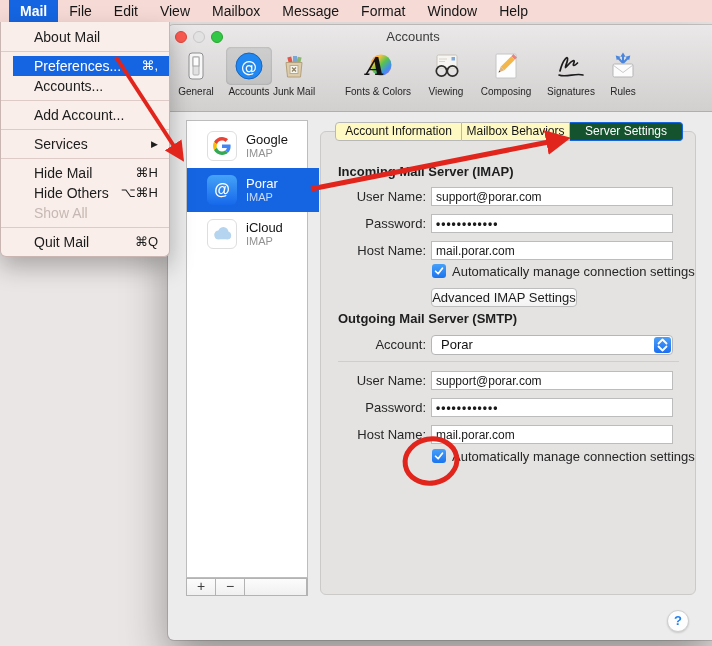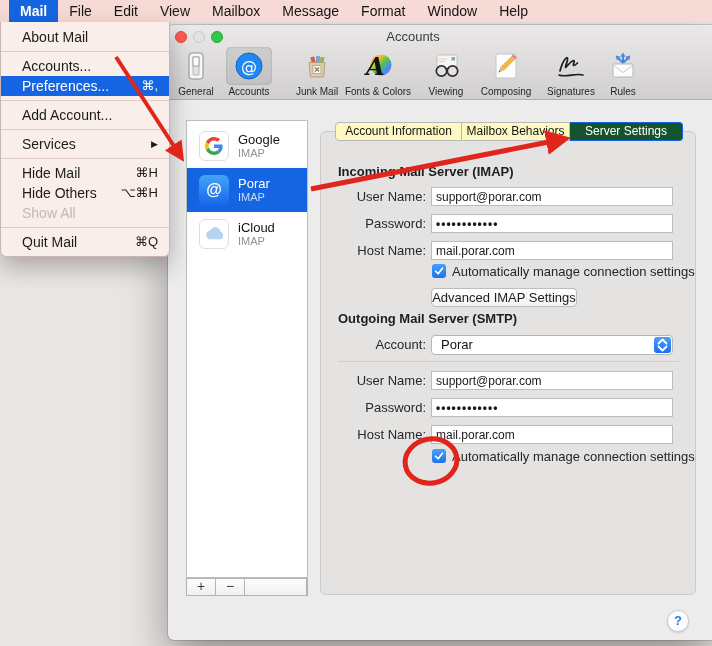--- a/index.html
+++ b/index.html
@@ -12,54 +12,54 @@
              display:flex; align-items:stretch; padding-left:9px; font-size:14px; color:#161616; z-index:60; }
   .mb-item { padding:0 11px; line-height:22px; }
   .mb-item.sel { background:#1565e2; color:#fff; font-weight:bold; }
 
   
   .menu { position:absolute; left:0; top:22px; width:170px; background:#f9eee9;
           border:1px solid #c9b6b2; border-top:none; border-radius:0 0 6px 6px;
           box-shadow:0 10px 24px rgba(0,0,0,.28); z-index:70; padding:5px 0 4px 0;
           font-size:14px; color:#1c1c1c; }
   .mi { height:20px; line-height:20px; padding:0 11px 0 21px; display:flex;
-        justify-content:space-between; align-items:center; }
+        justify-content:space-between; align-items:center;margin-left:12px; }
   .mi.sel { background:#1565e2; color:#fff; }
   .mi.disabled { color:#c6b8b4; }
   .mi-short { font-size:13px; }
   .mi-arrow { font-size:9px; }
   .msep { height:9px; position:relative; }
   .msep::after { content:""; position:absolute; left:0; right:0; top:4px; height:1px; background:#decbc7; }
 
   
   .win { position:absolute; left:168px; top:25px; width:544px; height:615px; background:#ececec;
          border-radius:6px 0 0 6px; z-index:10;
          box-shadow:0 20px 45px rgba(0,0,0,.38), 0 0 0 1px rgba(0,0,0,.14); }
-  .header { position:absolute; left:0; top:0; width:100%; height:75px;
+  .header { position:absolute; left:0; top:0; width:100%; height:87px;
             background:linear-gradient(#eae8e8,#d2d0cf); border-bottom:1px solid #b1afae;
             border-radius:6px 0 0 0; }
   .tl { position:absolute; top:6px; width:12px; height:12px; border-radius:50%; }
   .tl.close { left:7px;  background:#fc5b51; border:1px solid #e0443c; }
   .tl.min   { left:25px; background:#e3e2e2; border:1px solid #c9c8c8; }
   .tl.zoom  { left:43px; background:#33c748; border:1px solid #27a62c; }
   .title { position:absolute; top:4px; left:185px; width:120px; text-align:center;
            font-size:13px; color:#3c3c3c; }
 
   .tb-item { position:absolute; top:22px; width:90px; text-align:center; }
   .tb-iconbox { width:46px; height:38px; margin:0 auto; border-radius:5px;
                 display:flex; align-items:center; justify-content:center; }
   .tb-item.sel .tb-iconbox { background:linear-gradient(#cecece,#c2c2c2);
                              box-shadow:inset 0 0 2px rgba(0,0,0,.25); }
   .tb-label { font-size:10px; color:#262626; margin-top:1px; }
 
   
   .acclist { position:absolute; left:18px; top:95px; width:122px; height:458px;
              background:#fff; border:1px solid #bdbdbd; }
-  .accrow { position:absolute; left:0; width:120px; height:44px; display:flex;
-            align-items:center; padding-left:12px; gap:9px; }
+  .accrow { position:absolute; left:0; width:132px; height:44px; display:flex;
+            align-items:center; padding-left:20px; gap:9px; }
   .accrow.sel { background:#1565e2; }
   .accicon { width:30px; height:30px; border-radius:6px; flex:0 0 30px;
              display:flex; align-items:center; justify-content:center; }
   .accicon.boxed { background:#fff; border:1px solid #dedede; }
   .accicon.atbadge { background:linear-gradient(#45a3f8,#1668ea); color:#fff;
                      font-size:16px; font-weight:bold; }
   .accname { font-size:13px; color:#141414; font-weight:500; line-height:15px; }
   .accsub  { font-size:11px; color:#929292; line-height:13px; }
   .accrow.sel .accname { color:#fff; }
   .accrow.sel .accsub  { color:#cadcf8; }
@@ -135,21 +135,21 @@
     <div class="tb-item sel" style="left:36px">
       <div class="tb-iconbox">
         <svg width="30" height="30" viewBox="0 0 30 30">
           <circle cx="15" cy="15" r="13" fill="#2088f0" stroke="#1465c4"></circle>
           <text x="15" y="20.5" text-anchor="middle" font-size="16" font-family="DejaVu Sans" fill="#fff">@</text>
         </svg>
       </div>
       <div class="tb-label">Accounts</div>
     </div>
 
-    <div class="tb-item" style="left:104px">
+    <div class="tb-item" style="left:81px">
       <div class="tb-iconbox">
         <svg width="30" height="30" viewBox="0 0 30 30">
           <rect x="9" y="6" width="4" height="6" fill="#e2574c" transform="rotate(-14 11 9)"></rect>
           <rect x="14" y="5" width="4" height="7" fill="#7ba7d7"></rect>
           <rect x="18" y="6" width="4" height="6" fill="#88b86f" transform="rotate(13 20 9)"></rect>
           <path d="M7 11.5 L23 11.5 L21.5 26 L8.5 26 Z" fill="#ddccab" stroke="#b3a07c"></path>
           <rect x="11" y="14.5" width="8" height="8" fill="#f7f5f0" stroke="#b9ab8d"></rect>
           <path d="M13 16.5 L17 20.5 M17 16.5 L13 20.5" stroke="#8a7c5f" stroke-width="1.2"></path>
         </svg>
       </div>
@@ -353,26 +353,26 @@
   <span class="mb-item">Format</span>
   <span class="mb-item">Window</span>
   <span class="mb-item">Help</span>
 </div>
 
 <div class="menu">
   <div class="mi">
     <span>About Mail</span>
   </div>
   <div class="msep"></div>
-  <div class="mi">
-    <span>Accounts...</span>
-  </div>
   <div class="mi sel">
     <span>Preferences...</span>
     <span class="mi-short">⌘,</span>
+  </div>
+  <div class="mi">
+    <span>Accounts...</span>
   </div>
   <div class="msep"></div>
   <div class="mi">
     <span>Add Account...</span>
   </div>
   <div class="msep"></div>
   <div class="mi">
     <span>Services</span>
     <span class="mi-arrow">▶</span>
   </div>

